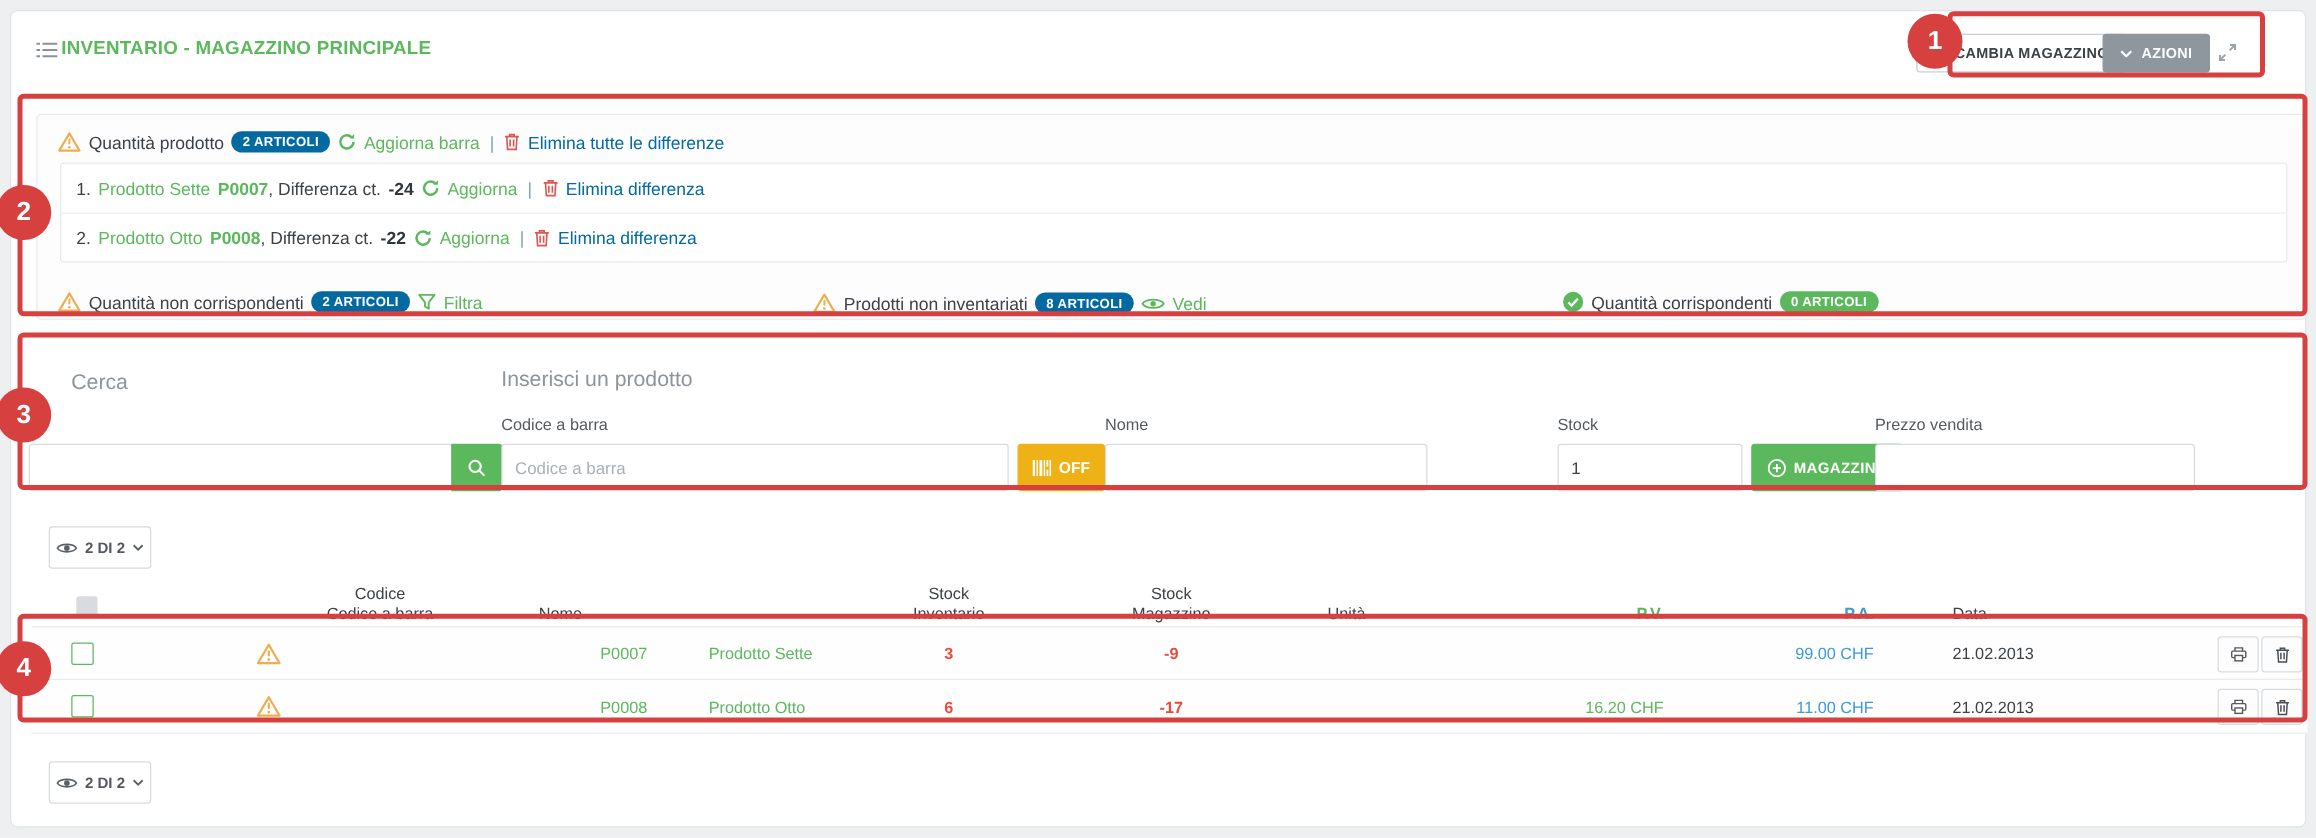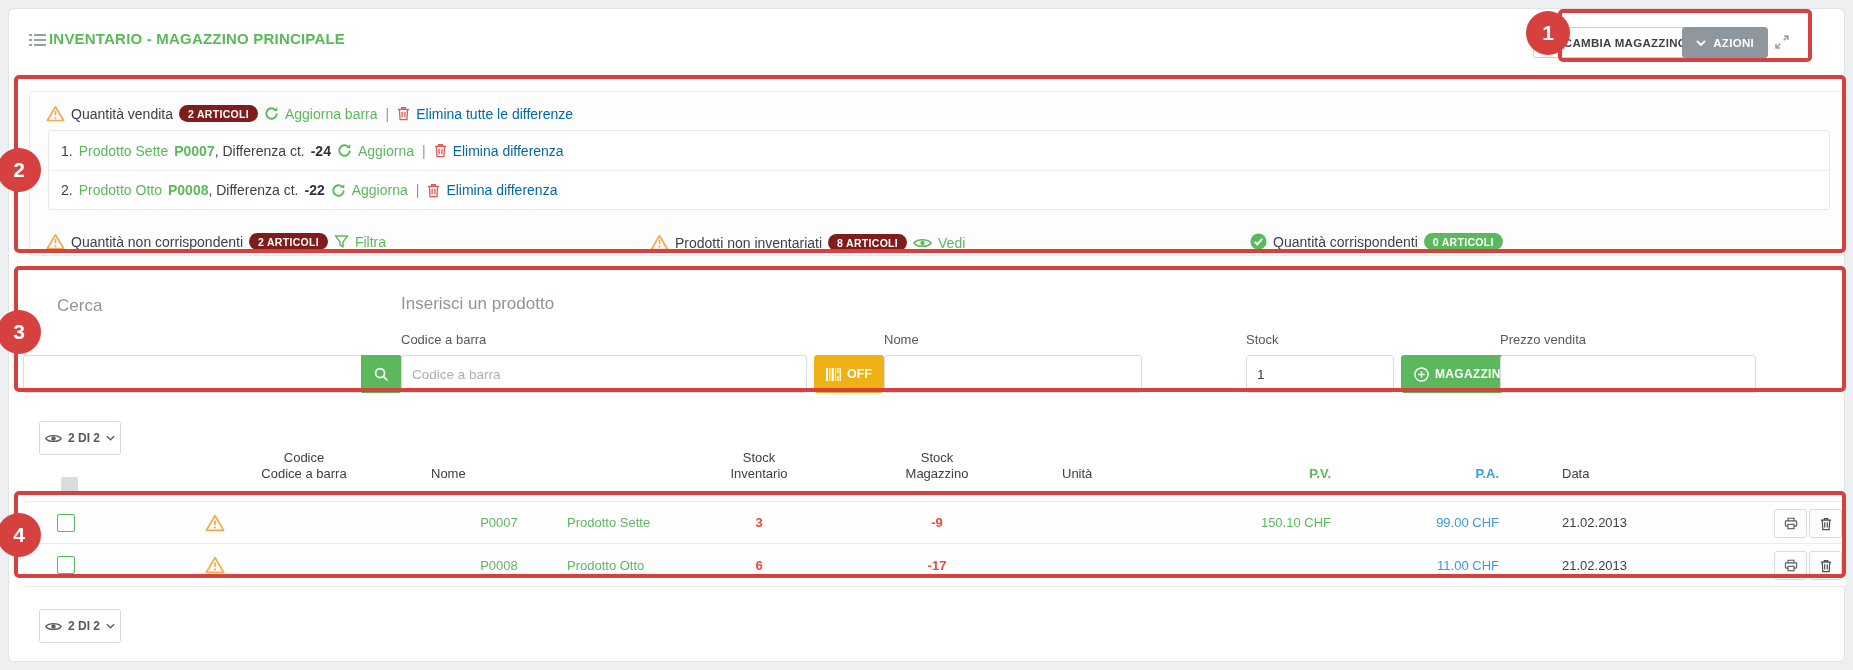--- a/index.html
+++ b/index.html
@@ -28,21 +28,21 @@
   .alist-row + .alist-row { border-top:1px solid #edeff1; }
   .aline-b1 { left:16px; top:141px; }
   .aline-b2 { left:620px; top:142px; }
   .aline-b3 { left:1220px; top:141px; }
   .grn { color:#5cb85c; }
   .grn-b { color:#5cb85c; font-weight:700; }
   .red { color:#0369a1; }
   .dark-b { color:#31363a; font-weight:700; }
   .pipe { color:#7f9db9; padding:0 2px; }
   .link { cursor:pointer; }
-  .badge { display:inline-block; padding:3px 9px 2px; border-radius:10px; background:#7f1d1d; color:#fff;
+  .badge { display:inline-block; padding:3px 9px 2px; border-radius:10px; background:#0369a1; color:#fff;
            font-size:10.5px; font-weight:700; letter-spacing:.3px; white-space:nowrap; }
   .badge-green { background:#5cb85c; }
   .ic { display:inline-block; vertical-align:middle; }
 
   
   .sec-title { position:absolute; font-size:17px; color:#8d959b; }
   .fld-label { position:absolute; font-size:13px; color:#55595d; }
   .inp { position:absolute; height:38px; border:1px solid #d7dbde; border-radius:3px; background:#fff;
          font-size:13.5px; color:#3c4146; padding:0 10px; font-family:inherit; }
   .inp::placeholder { color:#a9b0b5; }
@@ -52,21 +52,21 @@
              border-radius:3px; color:#fff; font-size:12.5px; font-weight:700; display:flex; align-items:center; justify-content:center; gap:6px; cursor:pointer; }
   .btn-add { position:absolute; left:1392px; top:346px; height:38px; padding:0 12px; background:#5cb85c; border:1px solid #5cb85c;
              border-radius:3px; color:#fff; font-size:12px; font-weight:700; display:flex; align-items:center; gap:6px; cursor:pointer; letter-spacing:.3px; }
 
   
   .pagebtn { position:absolute; left:30px; width:82px; height:34px; background:#fff; border:1px solid #d7dbde; border-radius:3px;
              display:flex; align-items:center; justify-content:center; gap:6px; font-size:12px; font-weight:700; color:#55595d; cursor:pointer; }
 
   
   .thead { position:absolute; left:0; top:450px; width:1853px; height:40px; font-size:13px; color:#3c4146; }
-  .th { position:absolute; bottom:17px; line-height:16px; white-space:nowrap; }
+  .th { position:absolute; bottom:0; line-height:16px; white-space:nowrap; }
   .th2 { text-align:center; }
   .selall { position:absolute; left:52px; bottom:5px; width:17px; height:17px; background:#d9dcdf; border-radius:2px; }
   .trow { position:absolute; left:16px; width:1821px; height:43px; border-bottom:1px solid #e9ebed; background:#fefefe; }
   .trow-1 { top:492px; border-top:1px solid #e9ebed; }
   .trow-2 { top:535px; }
   .td { position:absolute; top:0; height:100%; display:flex; align-items:center; white-space:nowrap; font-size:13px; }
   .td-center { justify-content:center; }
   .td-right { justify-content:flex-end; }
   .cbx { position:absolute; left:32px; top:12px; width:18px; height:18px; border:1.5px solid #5cb85c; border-radius:2px; background:#fff; cursor:pointer; }
   .redv { color:#e74c3c; font-weight:700; }
@@ -114,21 +114,21 @@
       <path d="M10 2h4v4M14 2l-4.3 4.3M6 14H2v-4M2 14l4.3-4.3" fill="none" stroke="#9aa3a9" stroke-width="1.6"></path>
     </svg>
 
     <div class="alerts">
       <div class="aline aline-1">
         <svg class="ic" width="19" height="17" viewBox="0 0 20 18">
             <path d="M10 1.8 L18.6 16.4 H1.4 Z" fill="none" stroke="#f0ad4e" stroke-width="1.8" stroke-linejoin="round"></path>
             <rect x="9.2" y="6.2" width="1.7" height="5" rx=".8" fill="#f0ad4e"></rect>
             <circle cx="10" cy="13.6" r="1.1" fill="#f0ad4e"></circle>
           </svg>
-        <span>Quantità vendita</span>
+        <span>Quantità prodotto</span>
         <span class="badge">2 ARTICOLI</span>
         <svg class="ic" width="15" height="15" viewBox="0 0 16 16">
             <path d="M13.6 8a5.6 5.6 0 1 1-1.7-4" fill="none" stroke="#5cb85c" stroke-width="2.1"></path>
             <path d="M14.2 1.2v4h-4z" fill="#5cb85c"></path>
           </svg>
         <span class="grn link">Aggiorna barra</span>
         <span class="pipe">|</span>
         <svg class="ic" width="13" height="15" viewBox="0 0 14 16">
             <path d="M1 3.5h12M5 3.5V1.8h4v1.7M2.6 3.5l.7 11h7.4l.7-11M5.5 6v6M8.5 6v6" fill="none" stroke="#e0564f" stroke-width="1.4"></path>
           </svg>
@@ -286,21 +286,20 @@
             <path d="M10 1.8 L18.6 16.4 H1.4 Z" fill="none" stroke="#f0ad4e" stroke-width="1.8" stroke-linejoin="round"></path>
             <rect x="9.2" y="6.2" width="1.7" height="5" rx=".8" fill="#f0ad4e"></rect>
             <circle cx="10" cy="13.6" r="1.1" fill="#f0ad4e"></circle>
           </svg>
         </div>
       <div class="td td-center grn" style="left:404px;width:140px;">P0007</div>
       <div class="td grn" style="left:542px;">Prodotto Sette</div>
       <div class="td td-center redv" style="left:674px;width:120px;">3</div>
       <div class="td td-center redv" style="left:852px;width:120px;">-9</div>
       <div class="td" style="left:1037px;"></div>
-      <div class="td td-right pv" style="left:1124px;width:182px;">150.10 CHF</div>
       <div class="td td-right pa" style="left:1292px;width:182px;">99.00 CHF</div>
       <div class="td" style="left:1537px;">21.02.2013</div>
       <div class="abtn" style="left:1749px;">
           <svg width="14" height="13" viewBox="0 0 16 15">
             <path d="M4.5 4.5V1.5h7v3" fill="none" stroke="#55595d" stroke-width="1.3"></path>
             <rect x="1.5" y="4.5" width="13" height="6" rx="1" fill="none" stroke="#55595d" stroke-width="1.3"></rect>
             <rect x="4.5" y="8.5" width="7" height="5" fill="#fff" stroke="#55595d" stroke-width="1.3"></rect>
           </svg>
         </div>
       <div class="abtn" style="left:1784px;">
@@ -317,20 +316,21 @@
             <path d="M10 1.8 L18.6 16.4 H1.4 Z" fill="none" stroke="#f0ad4e" stroke-width="1.8" stroke-linejoin="round"></path>
             <rect x="9.2" y="6.2" width="1.7" height="5" rx=".8" fill="#f0ad4e"></rect>
             <circle cx="10" cy="13.6" r="1.1" fill="#f0ad4e"></circle>
           </svg>
         </div>
       <div class="td td-center grn" style="left:404px;width:140px;">P0008</div>
       <div class="td grn" style="left:542px;">Prodotto Otto</div>
       <div class="td td-center redv" style="left:674px;width:120px;">6</div>
       <div class="td td-center redv" style="left:852px;width:120px;">-17</div>
       <div class="td" style="left:1037px;"></div>
+      <div class="td td-right pv" style="left:1124px;width:182px;">16.20 CHF</div>
       <div class="td td-right pa" style="left:1292px;width:182px;">11.00 CHF</div>
       <div class="td" style="left:1537px;">21.02.2013</div>
       <div class="abtn" style="left:1749px;">
           <svg width="14" height="13" viewBox="0 0 16 15">
             <path d="M4.5 4.5V1.5h7v3" fill="none" stroke="#55595d" stroke-width="1.3"></path>
             <rect x="1.5" y="4.5" width="13" height="6" rx="1" fill="none" stroke="#55595d" stroke-width="1.3"></rect>
             <rect x="4.5" y="8.5" width="7" height="5" fill="#fff" stroke="#55595d" stroke-width="1.3"></rect>
           </svg>
         </div>
       <div class="abtn" style="left:1784px;">

